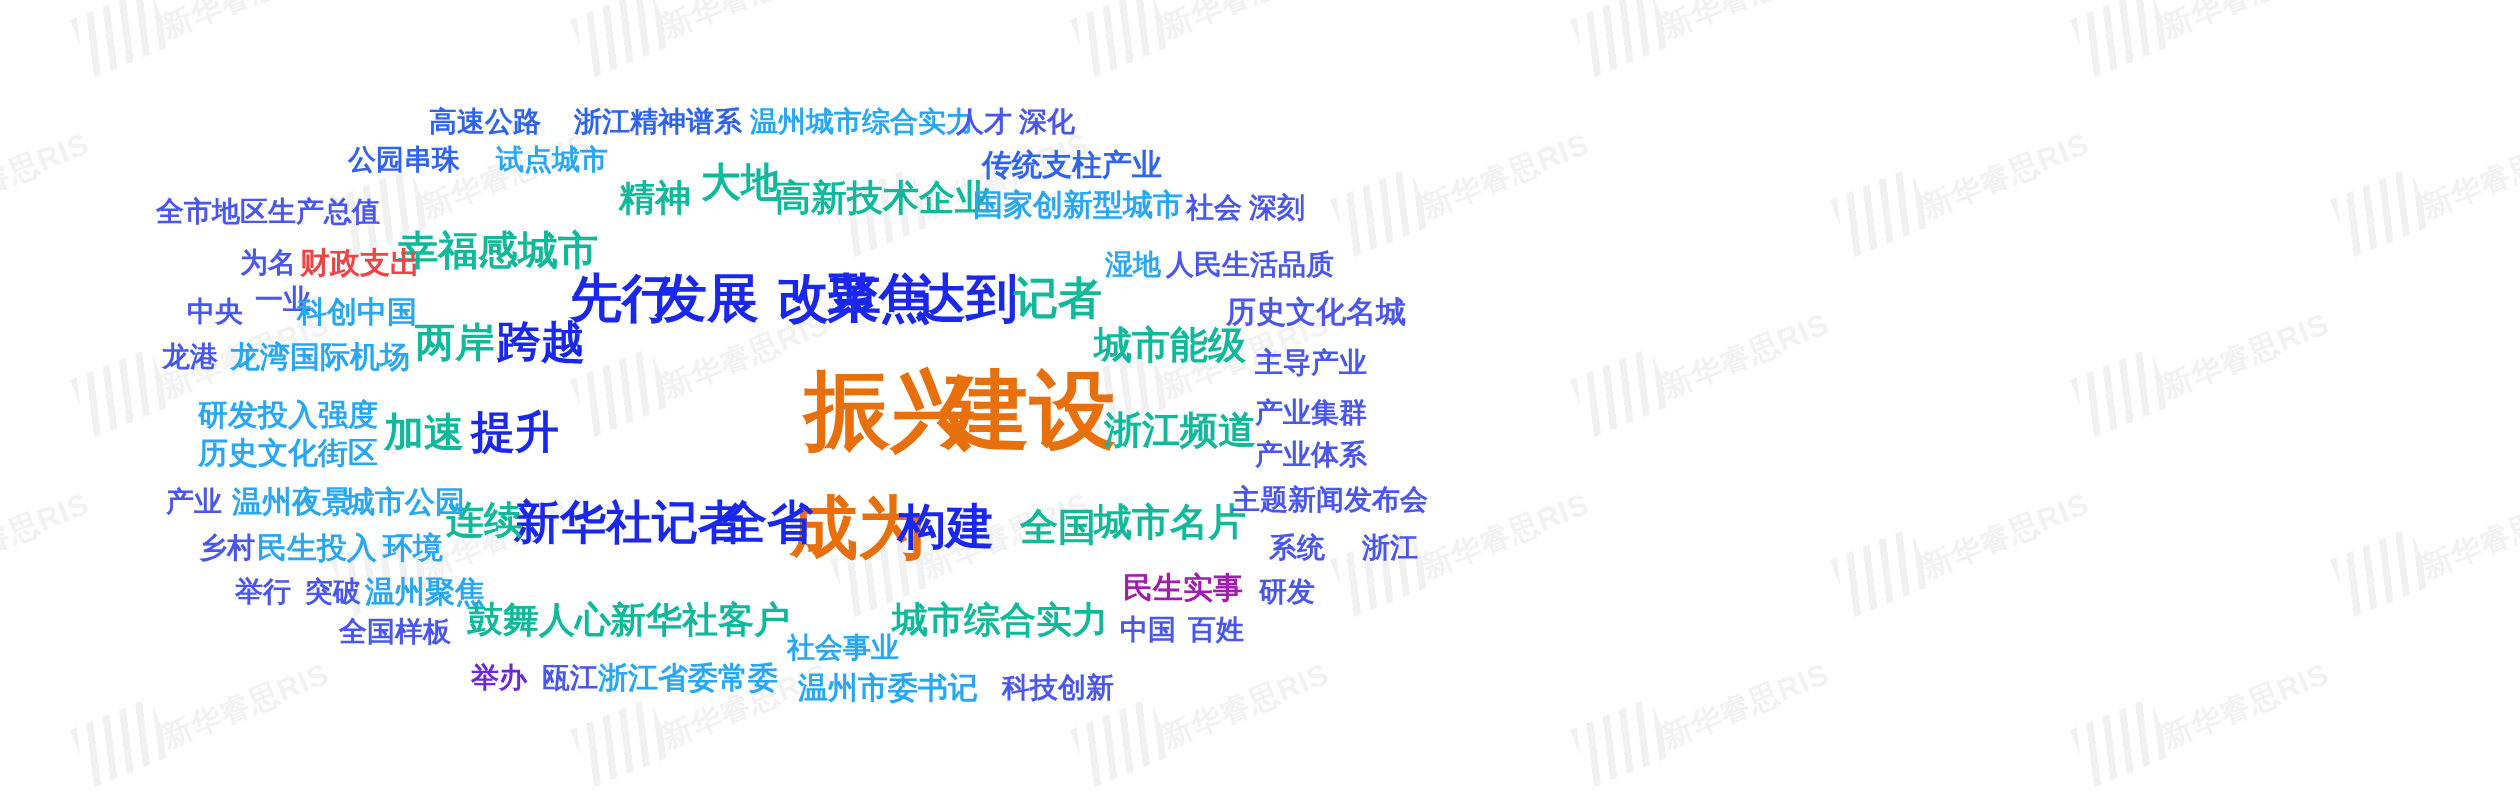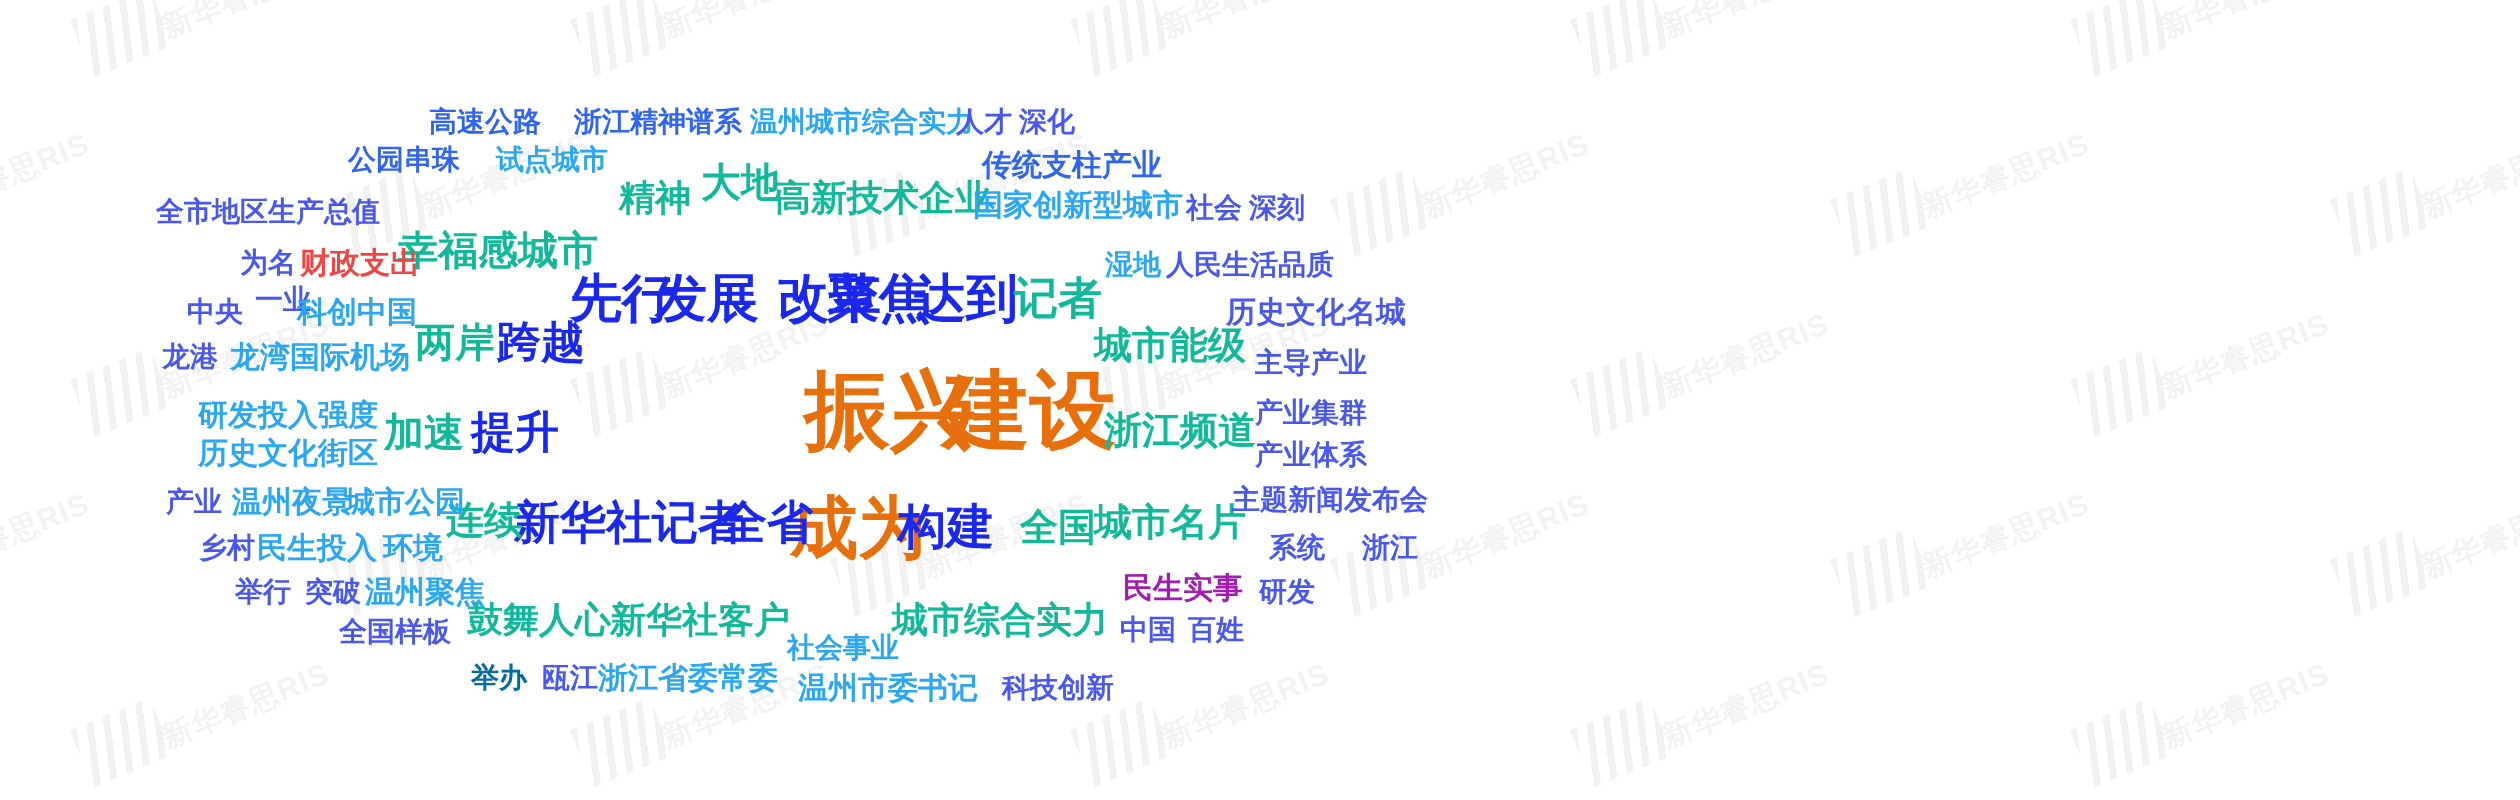--- a/index.html
+++ b/index.html
@@ -187,20 +187,20 @@
       <div class="word" style="left: 1390px; top: 548px; font-size: 28px; color: rgb(74, 87, 239);">浙江</div>
       <div class="word" style="left: 1183px; top: 588px; font-size: 30px; color: #a21caf;">民生实事</div>
       <div class="word" style="left: 263px; top: 592px; font-size: 28px; color: rgb(74, 87, 239);">举行</div>
       <div class="word" style="left: 333px; top: 592px; font-size: 28px; color: rgb(74, 87, 239);">突破</div>
       <div class="word" style="left: 425px; top: 592px; font-size: 30px; color: rgb(41, 167, 245);">温州聚焦</div>
       <div class="word" style="left: 1287px; top: 592px; font-size: 28px; color: rgb(74, 87, 239);">研发</div>
       <div class="word" style="left: 395px; top: 632px; font-size: 28px; color: rgb(74, 87, 239);">全国样板</div>
       <div class="word" style="left: 843px; top: 648px; font-size: 28px; color: rgb(41, 167, 245);">社会事业</div>
       <div class="word" style="left: 1148px; top: 630px; font-size: 28px; color: rgb(74, 87, 239);">中国</div>
       <div class="word" style="left: 1216px; top: 630px; font-size: 28px; color: rgb(74, 87, 239);">百姓</div>
-      <div class="word" style="left: 499px; top: 678px; font-size: 28px; color: #0369a1;">举办</div>
+      <div class="word" style="left: 499px; top: 678px; font-size: 28px; color: #6d28d9;">举办</div>
       <div class="word" style="left: 570px; top: 678px; font-size: 28px; color: rgb(74, 87, 239);">瓯江</div>
       <div class="word" style="left: 688px; top: 678px; font-size: 30px; color: rgb(41, 167, 245);">浙江省委常委</div>
       <div class="word" style="left: 888px; top: 688px; font-size: 30px; color: rgb(41, 167, 245);">温州市委书记</div>
       <div class="word" style="left: 1058px; top: 688px; font-size: 28px; color: rgb(74, 87, 239);">科技创新</div>
     </div>
 
 </div>
 
 </body></html>

